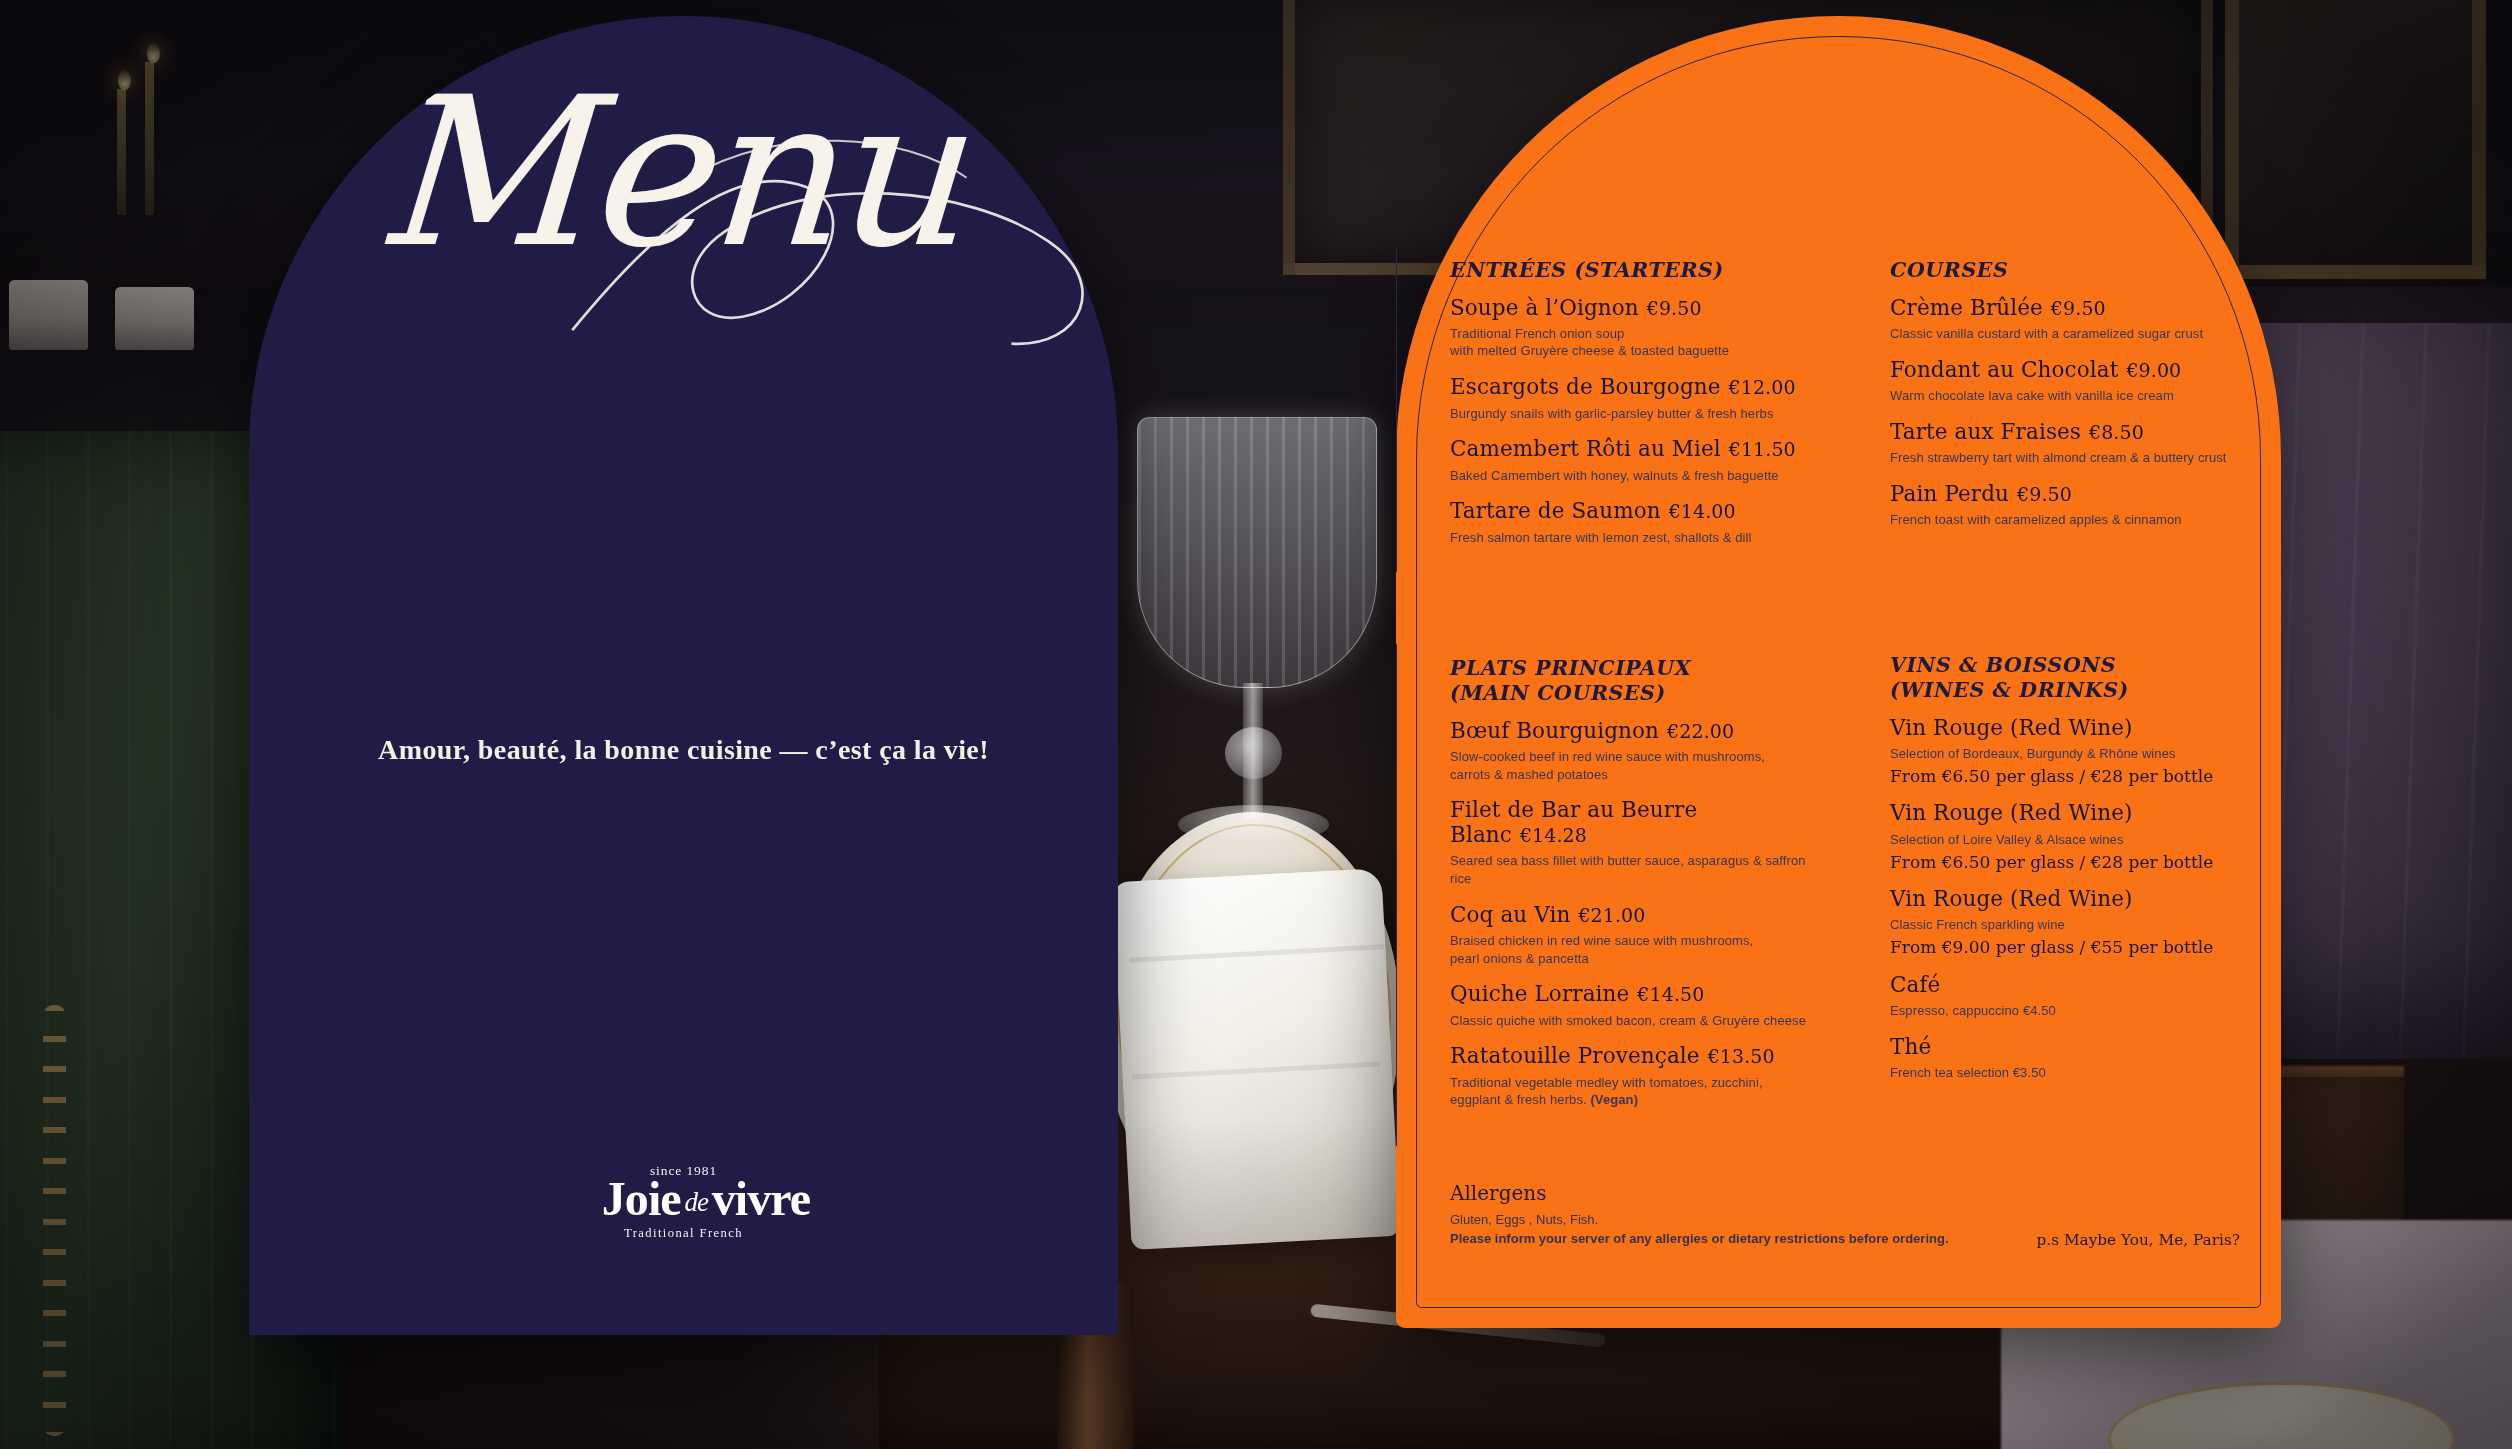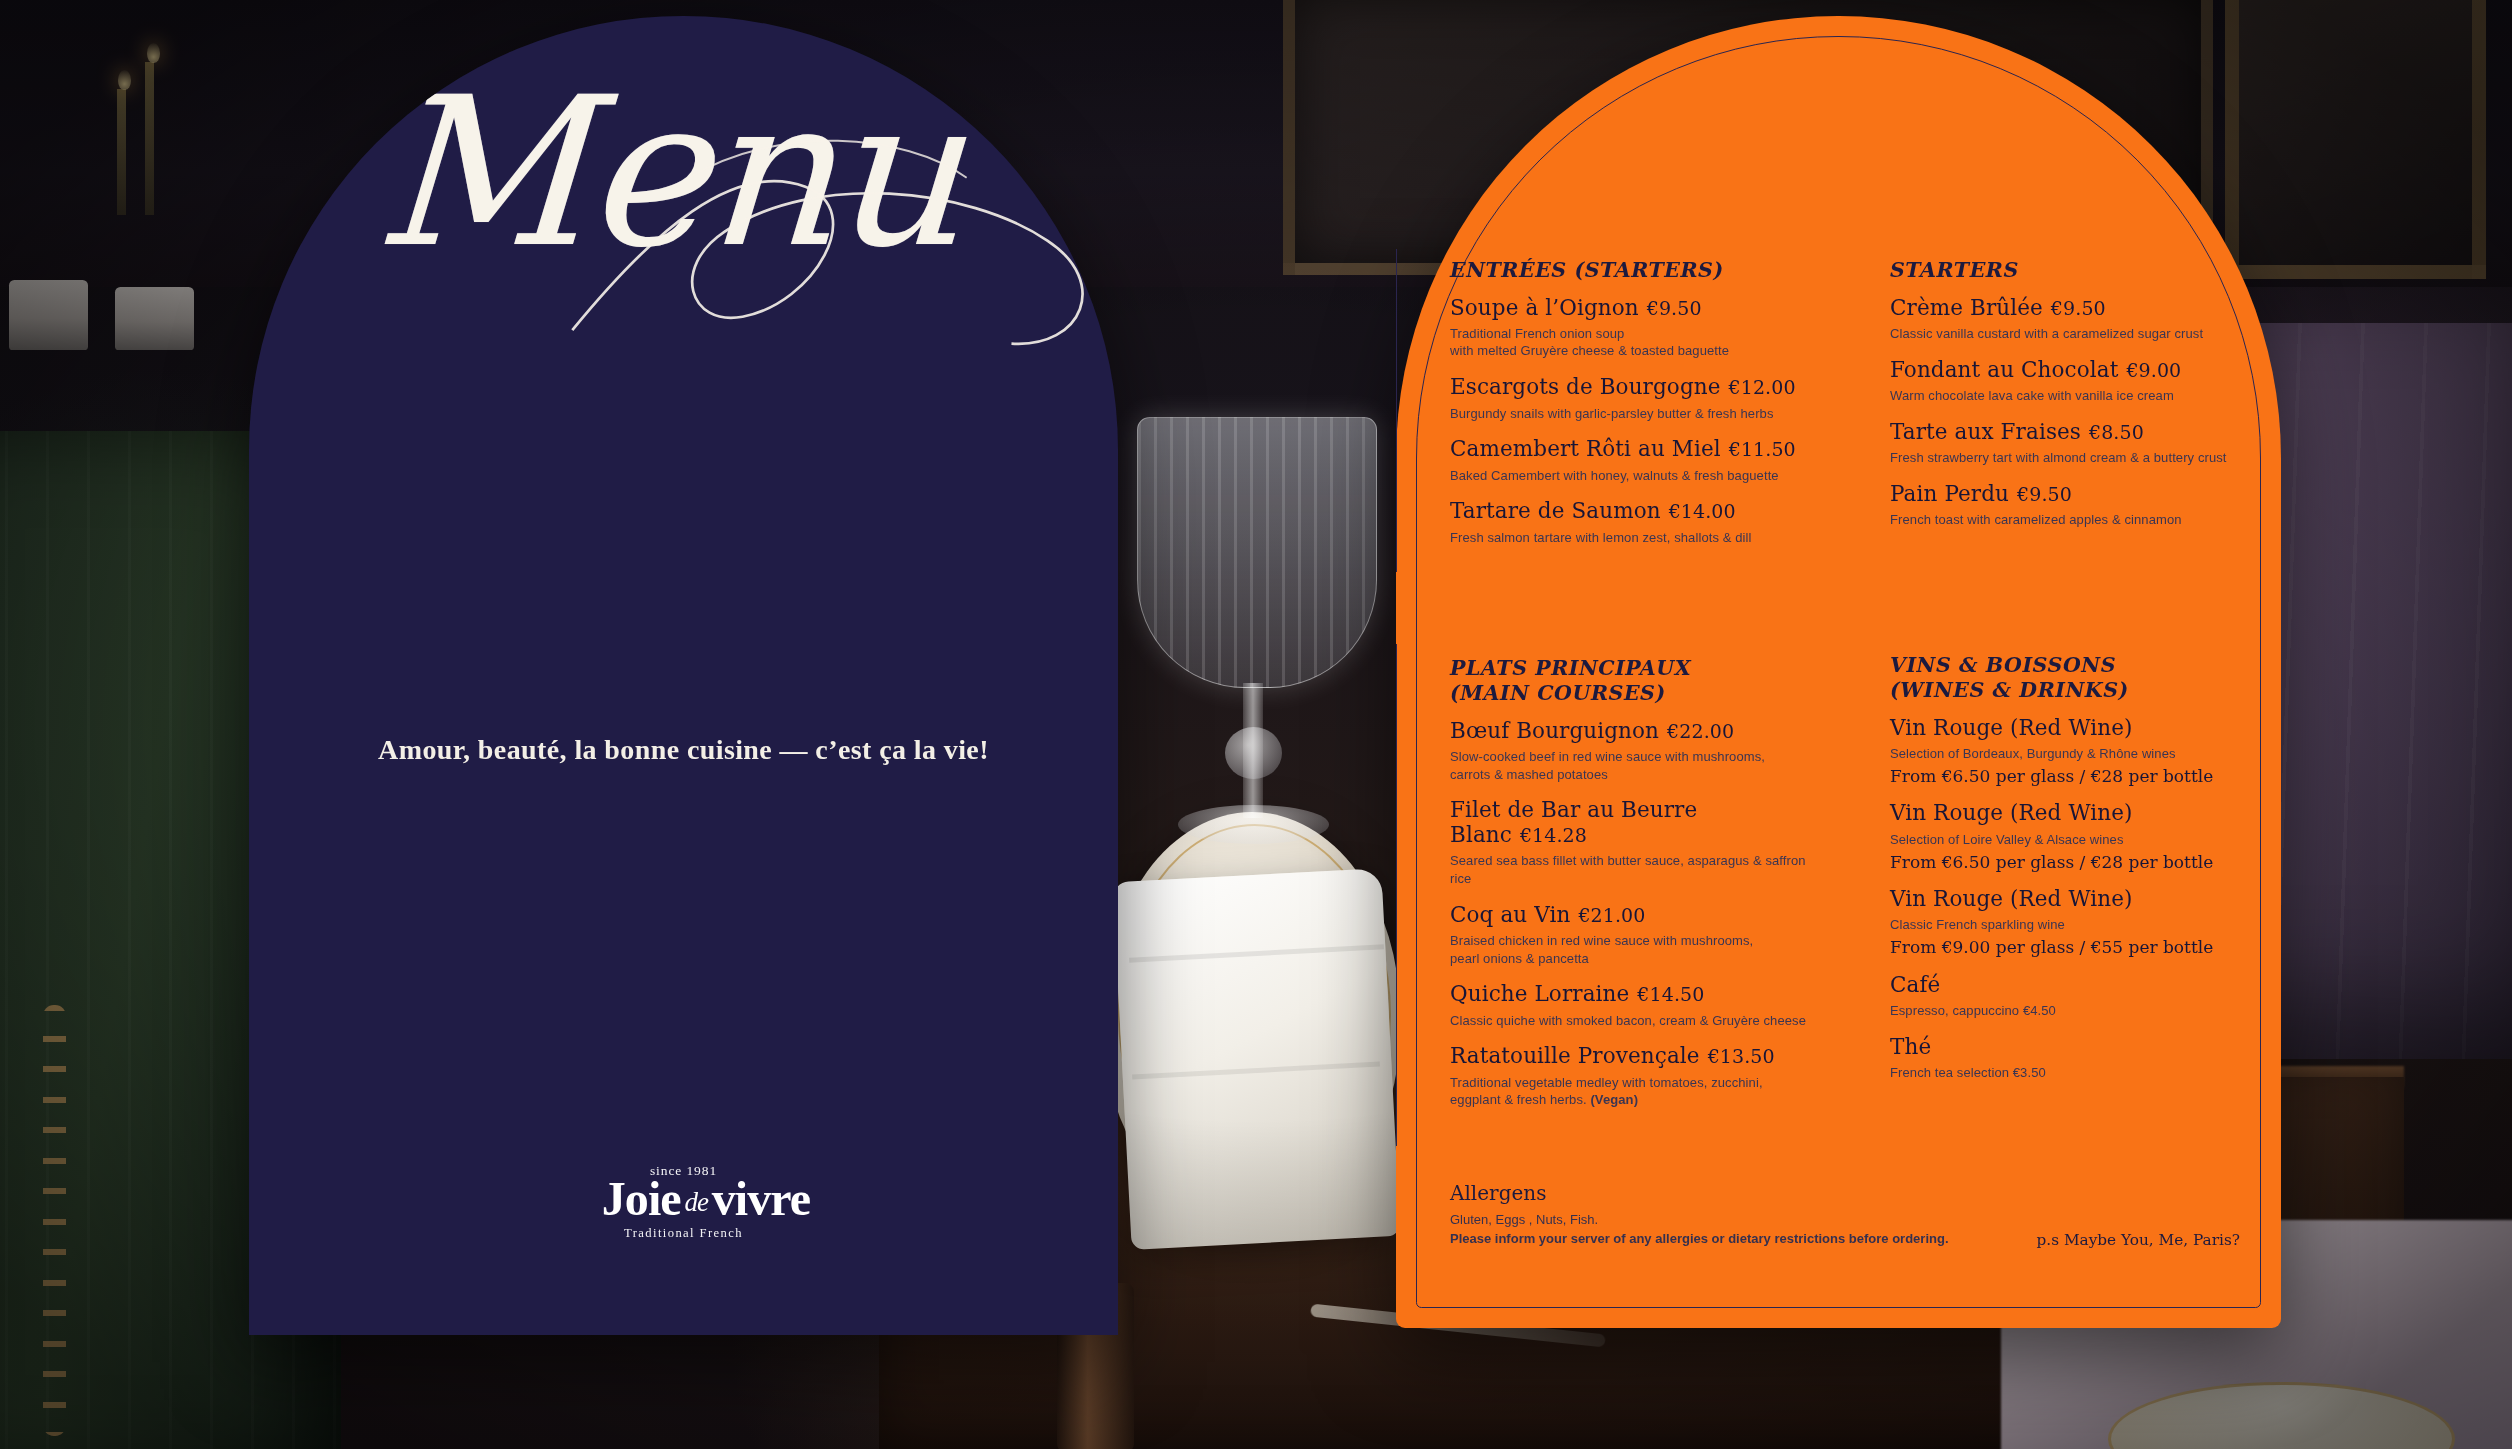--- a/index.html
+++ b/index.html
@@ -441,21 +441,21 @@
         <div class="item">
           <div class="item-head">Camembert Rôti au Miel<span class="item-price">€11.50</span></div>
           <div class="item-desc">Baked Camembert with honey, walnuts &amp; fresh baguette</div>
         </div>
         <div class="item">
           <div class="item-head">Tartare de Saumon<span class="item-price">€14.00</span></div>
           <div class="item-desc">Fresh salmon tartare with lemon zest, shallots &amp; dill</div>
         </div>
       </div>
     <div class="col-right" id="sec-1">
-        <div class="sec-title">STARTERS</div>
+        <div class="sec-title">COURSES</div>
         <div class="item">
           <div class="item-head">Crème Brûlée<span class="item-price">€9.50</span></div>
           <div class="item-desc">Classic vanilla custard with a caramelized sugar crust</div>
         </div>
         <div class="item">
           <div class="item-head">Fondant au Chocolat<span class="item-price">€9.00</span></div>
           <div class="item-desc">Warm chocolate lava cake with vanilla ice cream</div>
         </div>
         <div class="item">
           <div class="item-head">Tarte aux Fraises<span class="item-price">€8.50</span></div>

